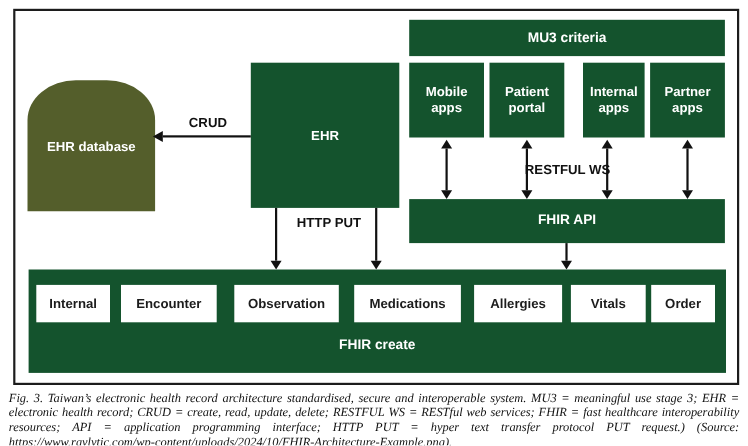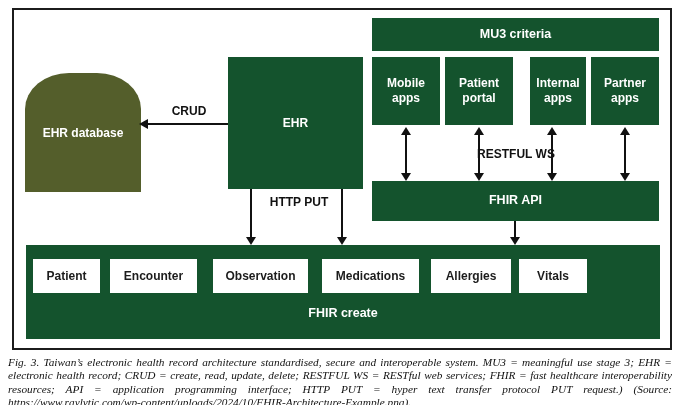--- a/index.html
+++ b/index.html
@@ -138,37 +138,40 @@
       <span class="head-down"></span>
     </div>
     <div class="varrow" style="left:322px; top:179px; height:56px;">
       <span class="shaft"></span>
       <span class="head-down"></span>
     </div>
     <div class="lbl" style="left:235px; top:185px; width:100px;">HTTP PUT</div>
 
     <div class="gbox" style="left:12px; top:235px; width:634px; height:94px;">
       <div class="wbox" style="left:7px;  top:14px; width:67px; height:34px;">
-        <span>Patient</span>
+        <span>Internal</span>
       </div>
       <div class="wbox" style="left:84px; top:14px; width:87px; height:34px;">
         <span>Encounter</span>
       </div>
       <div class="wbox" style="left:187px; top:14px; width:95px; height:34px;">
         <span>Observation</span>
       </div>
       <div class="wbox" style="left:296px; top:14px; width:97px; height:34px;">
         <span>Medications</span>
       </div>
       <div class="wbox" style="left:405px; top:14px; width:80px; height:34px;">
         <span>Allergies</span>
       </div>
       <div class="wbox" style="left:493px; top:14px; width:68px; height:34px;">
         <span>Vitals</span>
       </div>
+      <div class="wbox" style="left:566px; top:14px; width:58px; height:34px;">
+        <span>Order</span>
+      </div>
       <div class="server-label">FHIR create</div>
     </div>
 
   </div>
 
   <div class="caption">Fig. 3. Taiwan’s electronic health record architecture standardised, secure and interoperable system. MU3 = meaningful use stage 3; EHR = electronic health record; CRUD = create, read, update, delete; RESTFUL WS = RESTful web services; FHIR = fast healthcare interoperability resources; API = application programming interface; HTTP PUT = hyper text transfer protocol PUT request.) (Source: https://www.raylytic.com/wp-content/uploads/2024/10/FHIR-Architecture-Example.png).</div>
 
 </div>
 
 </body></html>

